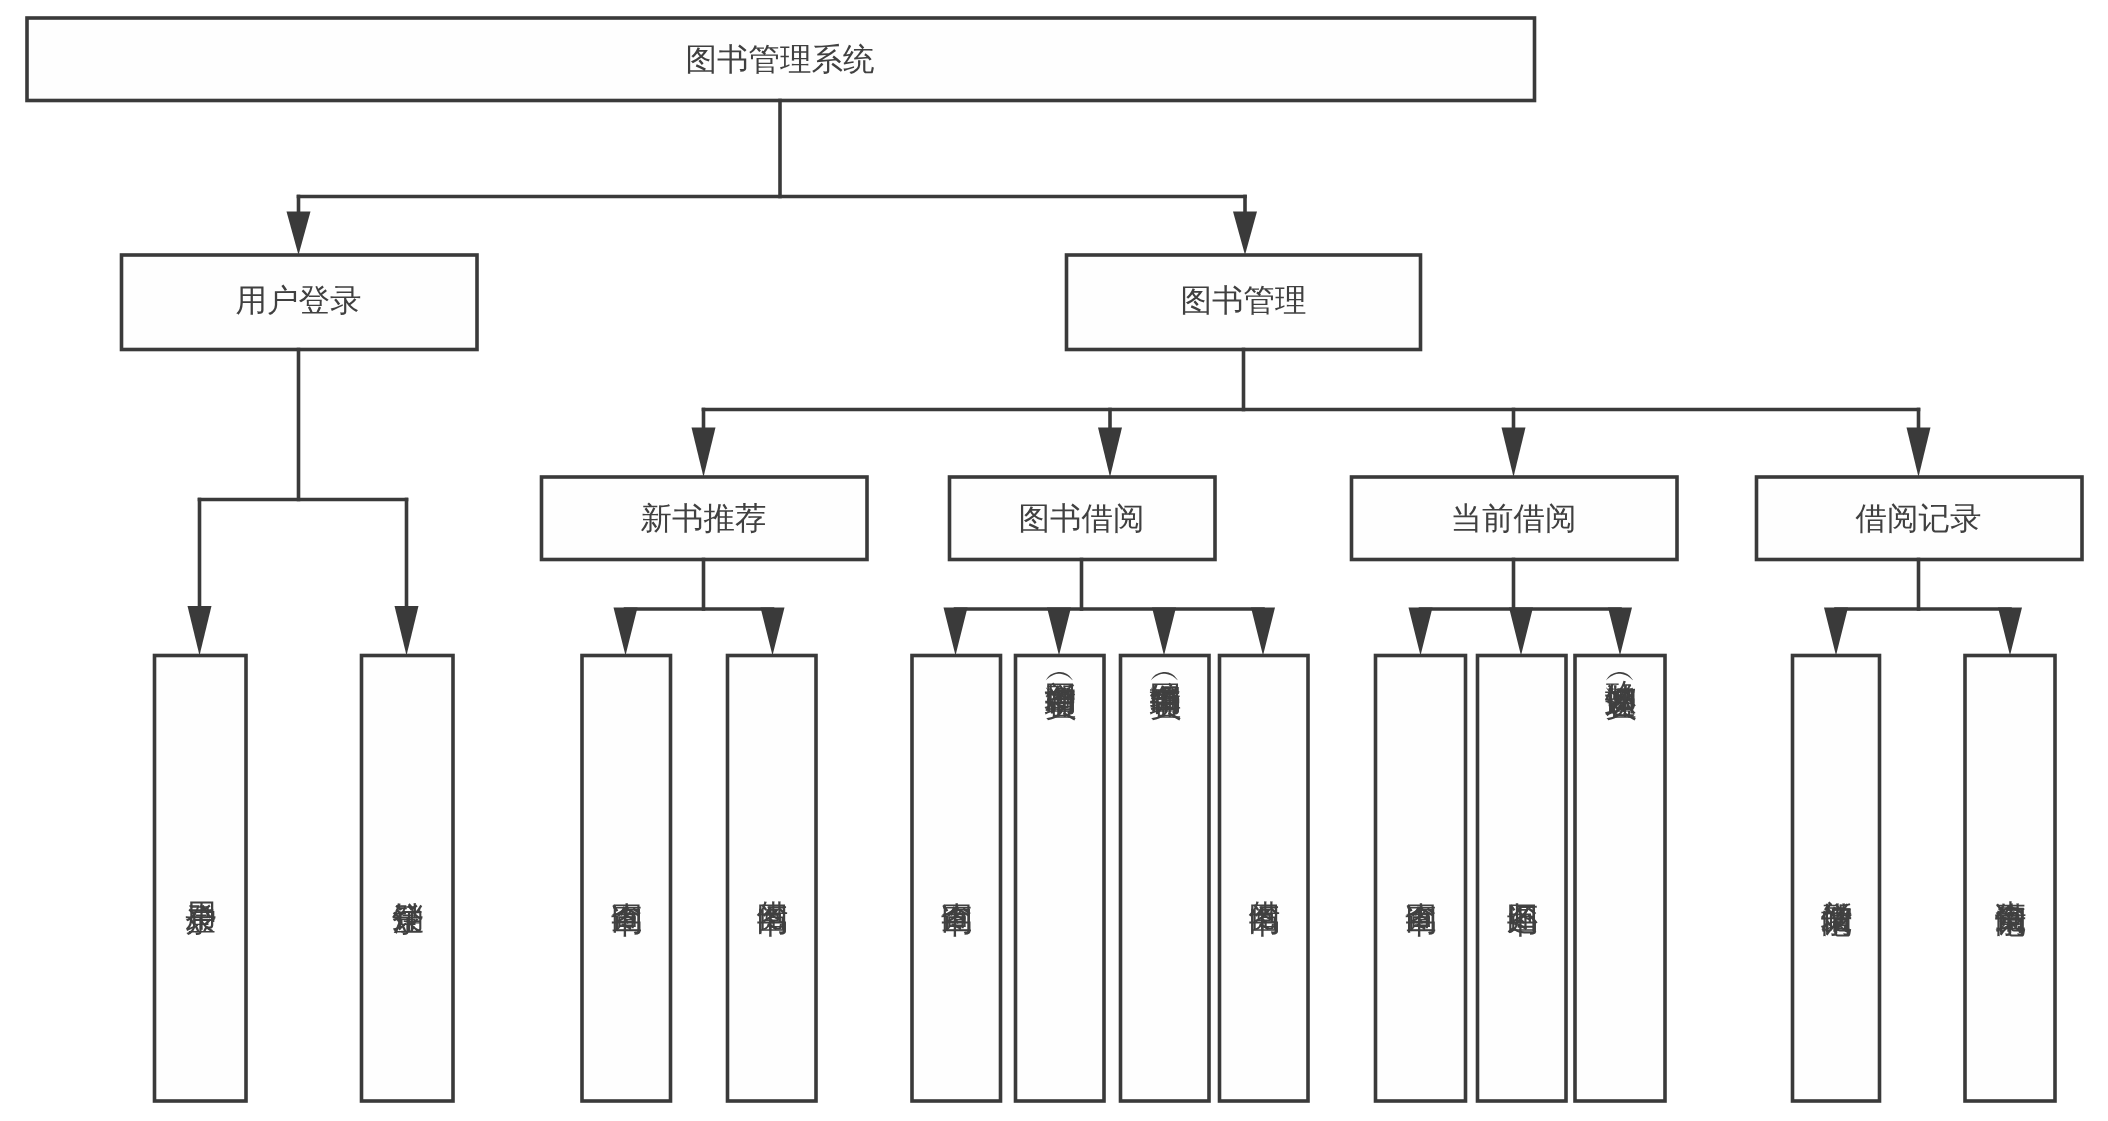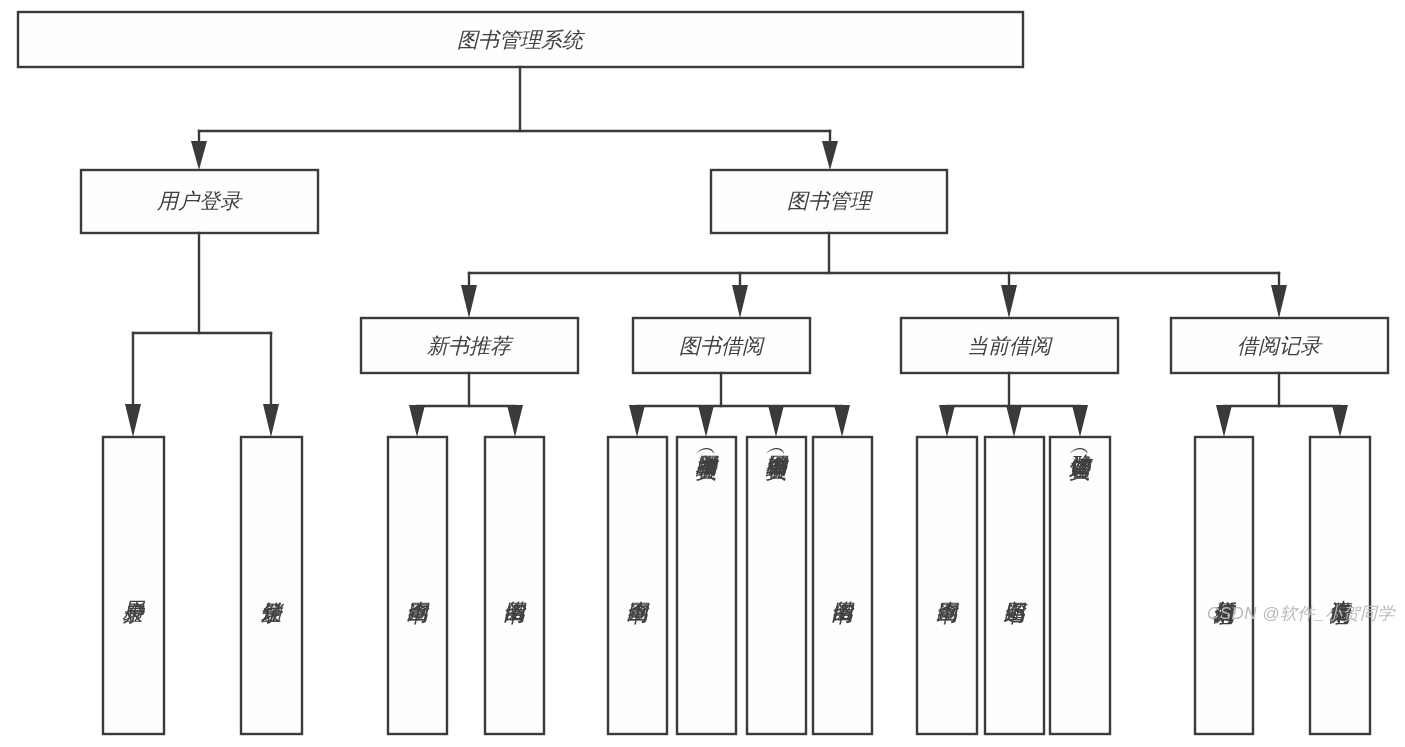--- a/index.html
+++ b/index.html
@@ -11,21 +11,20 @@
     width: 1405px;
     height: 747px;
     font-family: "Liberation Sans", "DejaVu Sans", sans-serif;
     overflow: hidden;
     position: relative;
   }
   #diagram-root {
     position: relative;
     width: 1405px;
     height: 633px;
-    font-style: italic;
   }
   svg#tree-svg {
     position: absolute;
     top: 0;
     left: 0;
     width: 1405px;
     height: 747px;
   }
   .node-box {
     fill: #fefefe;
@@ -224,15 +223,14 @@
     <div class="node-label-v">确认归还（管理员）</div>
   </div>
 
   <div class="vlabel-wrap" style="left:1195px; top:437px; width:58px; height:297px;">
     <div class="node-label-v">新增借阅记录</div>
   </div>
   <div class="vlabel-wrap" style="left:1310px; top:437px; width:60px; height:297px;">
     <div class="node-label-v">查询借阅记录</div>
   </div>
 
-  <div class="watermark">CSDN @软件_小贺同学</div>
 
 </div>
 
 </body></html>

